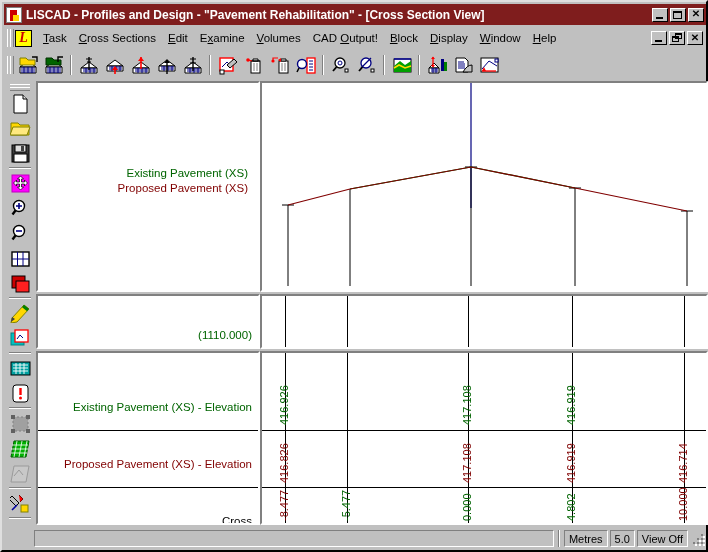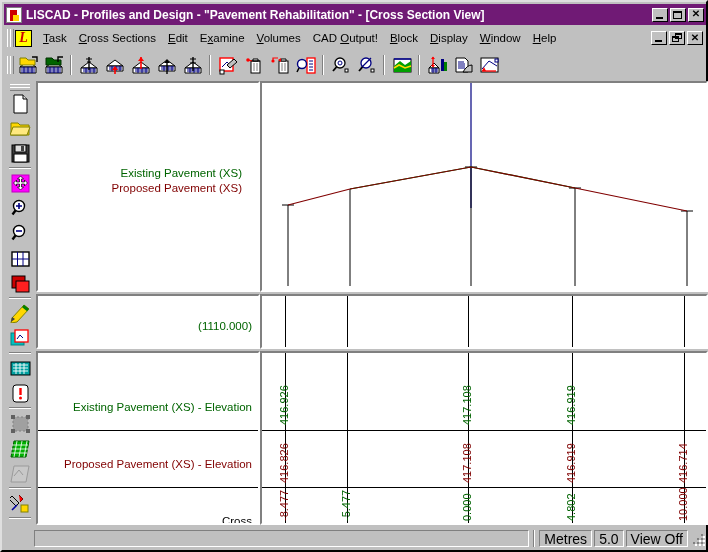--- a/index.html
+++ b/index.html
@@ -8,21 +8,21 @@
     background:#c0c0c0;
     font-family:"Liberation Sans", sans-serif;
     font-size:11px;
     -webkit-font-smoothing:none;
   }
   .app{position:relative;width:708px;height:552px;background:#c0c0c0;
        border:2px solid;border-color:#dfdfdf #000 #000 #dfdfdf;box-sizing:border-box;}
 
   
   .titlebar{position:absolute;left:2px;top:2px;width:702px;height:21px;
-    background:#701a75;display:flex;align-items:center;padding:0 2px;box-sizing:border-box;}
+    background:#7f1d1d;display:flex;align-items:center;padding:0 2px;box-sizing:border-box;}
   .titlebar .ticon{width:16px;height:16px;margin-right:4px;flex:0 0 auto;position:relative;
     background:#fff;border:1px solid #808080;box-sizing:border-box;overflow:hidden;}
   .titlebar .ticon::before{content:"";position:absolute;left:3px;top:2px;width:7px;height:11px;
     background:#cc0000;}
   .titlebar .ticon::after{content:"";position:absolute;left:6px;top:7px;width:6px;height:6px;
     background:#ffd700;}
   .title-text{color:#fff;font-weight:bold;font-size:12px;white-space:nowrap;flex:1 1 auto;
     overflow:hidden;text-overflow:clip;}
   .winbtns{display:flex;gap:2px;flex:0 0 auto;}
   .wb{width:16px;height:14px;background:#c0c0c0;
@@ -92,21 +92,21 @@
   .vnum{position:absolute;font-size:11px;white-space:nowrap;
         transform-origin:0 0;transform:rotate(-90deg);letter-spacing:0px;}
 
   .gridline{position:absolute;width:1px;background:#000;top:0;bottom:0;}
   .rowline{position:absolute;left:0;right:0;height:1px;background:#000;}
 
   
   .statusbar{position:absolute;left:2px;top:525px;width:702px;height:23px;background:#c0c0c0;
     display:flex;align-items:center;box-sizing:border-box;}
   .sb-pane{height:17px;border:1px solid;border-color:#808080 #fff #fff #808080;
-    background:#c0c0c0;display:flex;align-items:center;padding:0 4px;font-size:14px;
+    background:#c0c0c0;display:flex;align-items:center;padding:0 4px;font-size:11px;
     box-sizing:border-box;margin-right:2px;}
   .sb-flex{flex:1 1 auto;margin-right:4px;}
   .sb-divider{width:3px;height:17px;margin-right:3px;position:relative;}
   .sb-divider::before{content:"";position:absolute;left:0;top:0;width:1px;height:17px;background:#808080;}
   .sb-divider::after{content:"";position:absolute;left:1px;top:0;width:1px;height:17px;background:#fff;}
   .sb-grip{width:14px;height:14px;position:relative;margin-left:2px;}
   .sb-grip i{position:absolute;display:block;background:#fff;}
   .sb-grip b{position:absolute;display:block;background:#808080;}
   .mascot{position:absolute;left:5px;top:524px;width:22px;height:26px;}
 </style>
@@ -445,21 +445,21 @@
       <rect x="3" y="19" width="7" height="5" fill="#0000a0"></rect>
       <rect x="10" y="19" width="7" height="5" fill="#ffd700"></rect>
       <rect x="1" y="24" width="18" height="2" fill="#000"></rect>
     </svg>
   </div>
 
   <div class="client">
 
     <div class="panel" style="left:0;top:0;width:224px;height:211px;">
       <div class="panel-in">
-        <div style="position:absolute;right:16px;top:83px;text-align:right;line-height:15px;">
+        <div style="position:absolute;right:10px;top:83px;text-align:right;line-height:15px;">
           <div class="lbl-green" style="font-size:11.5px;">Existing Pavement (XS)</div>
           <div class="lbl-dred" style="font-size:11.5px;">Proposed Pavement (XS)</div>
         </div>
       </div>
     </div>
 
     <div class="panel" style="left:224px;top:0;width:448px;height:211px;">
       <div class="panel-in">
         <svg width="444" height="207" viewBox="0 0 444 207">
 
@@ -478,21 +478,21 @@
 
           <polyline points="88,106 209,84 313,105" fill="none" stroke="#006400" stroke-width="1.2"></polyline>
 
           <polyline points="26,122 88,106 209,84 313,105 425,128" fill="none" stroke="#800000" stroke-width="1.2"></polyline>
         </svg>
       </div>
     </div>
 
     <div class="panel" style="left:0;top:213px;width:224px;height:55px;">
       <div class="panel-in">
-        <div class="rowlabel lbl-green" style="top:24px;">(1110.000)</div>
+        <div class="rowlabel lbl-green" style="top:33px;">(1110.000)</div>
       </div>
     </div>
 
     <div class="panel" style="left:224px;top:213px;width:448px;height:55px;">
       <div class="panel-in">
         <div class="gridline" style="left:23px;"></div>
         <div class="gridline" style="left:85px;"></div>
         <div class="gridline" style="left:206px;"></div>
         <div class="gridline" style="left:310px;"></div>
         <div class="gridline" style="left:422px;"></div>

